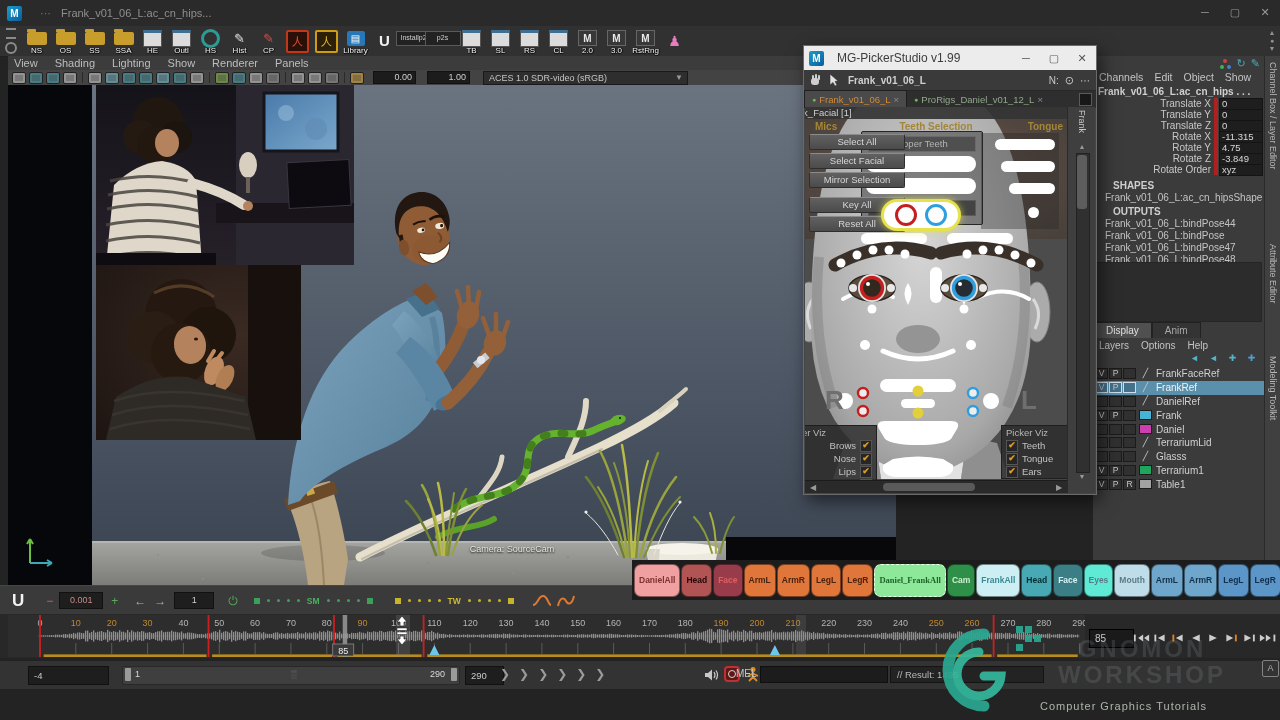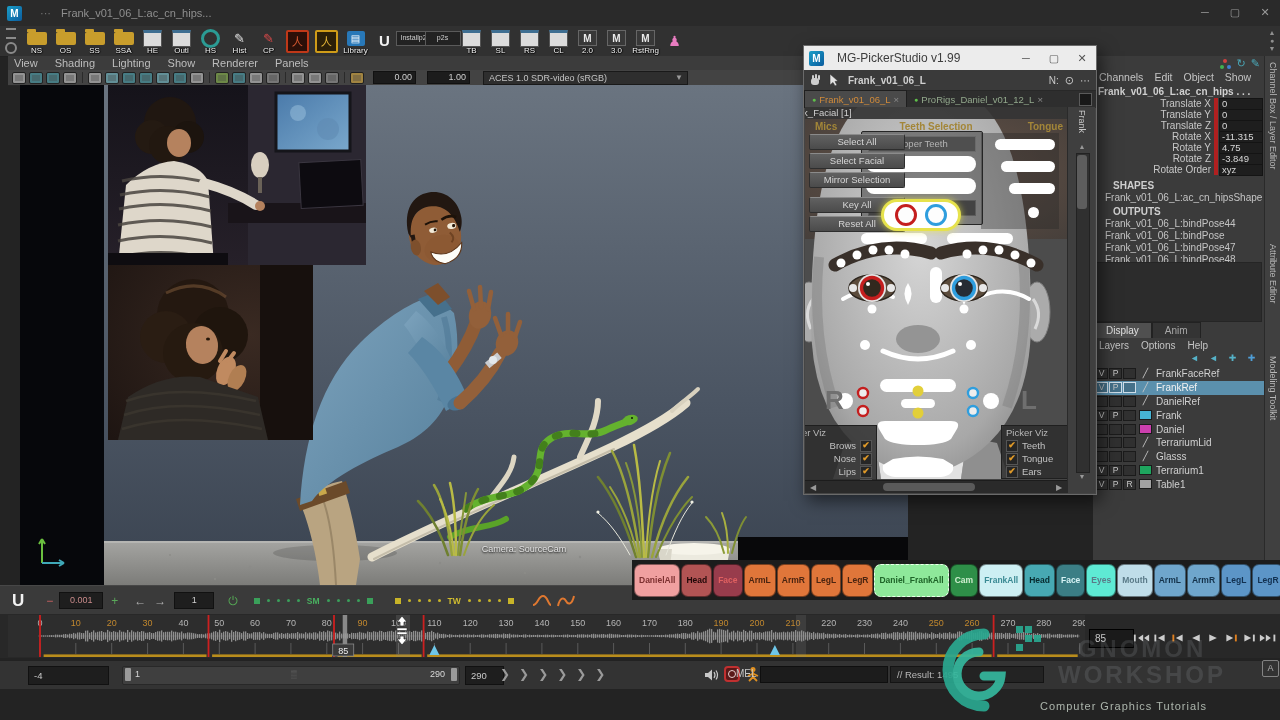--- a/index.html
+++ b/index.html
@@ -38,21 +38,21 @@
   
   #vp{left:8px;top:56px;width:1082px;height:529px}
   #vp-menubar{position:absolute;left:0;top:0;width:1082px;height:14px;background:#3c3c3c;display:flex;gap:17px;padding-left:6px;align-items:center}
   .vp-menu{font-size:11px;color:#bdbdbd}
   #vp-toolbar{position:absolute;left:0;top:14px;width:1082px;height:15px;background:#434343;border-bottom:1px solid #262626;display:flex;align-items:center;gap:3px;padding-left:4px}
   .vpi{width:12px;height:10px;border:1px solid #2c2c2c;border-radius:2px}
   .vpsep{width:1px;height:11px;background:#2a2a2a;margin:0 2px}
   .vp-field{width:38px;height:11px;background:#1c1c1c;border:1px solid #111;color:#cfcfcf;font-size:9px;text-align:right;padding-right:3px;line-height:11px}
   #vp-colorspace{width:198px;height:12px;background:#2e2e2e;border:1px solid #191919;color:#c4c4c4;font-size:9px;line-height:12px;padding-left:5px;display:flex}
   #vp-colorspace .car{margin-left:auto;margin-right:4px;color:#9a9a9a;font-size:8px}
-  #vp-canvas{position:absolute;left:12px;top:29px;width:888px;height:500px;overflow:hidden}
+  #vp-canvas{position:absolute;left:0;top:29px;width:888px;height:500px;overflow:hidden}
   #refA{position:absolute;left:88px;top:0;width:258px;height:180px}
   #refB{position:absolute;left:88px;top:180px;width:205px;height:175px}
   #camera-label{position:absolute;left:419px;top:459px;width:170px;text-align:center;font-size:9px;color:#e3e3e3;text-shadow:0 1px 2px #000}
   
   #picker{left:803px;top:45px;width:292px;height:448px;background:#454545;border:1px solid #6a6a6a;box-shadow:4px 6px 16px rgba(0,0,0,.55);z-index:20}
   #picker-title{height:24px;background:#ececec;display:flex;align-items:center}
   #picker-title .t{font-size:12px;color:#3c3c3c;margin-left:5px}
   #picker-title .ctl{margin-left:auto;display:flex}
   #picker-title .ctl span{width:28px;text-align:center;color:#555;font-size:11px;line-height:22px}
   #picker-toolbar{height:20px;background:#3a3a3a;border-bottom:1px solid #282828;display:flex;align-items:center;color:#d0d0d0}
@@ -880,21 +880,21 @@
 
 <div class="abs" id="charsets">
   <div id="charset-buttons" style="display:flex;align-items:center">
       <div class="cs-btn" style="background: rgb(240, 160, 160); color: rgb(124, 48, 48);">DanielAll</div>
       <div class="cs-btn" style="background: rgb(178, 84, 84); color: rgb(32, 8, 8);">Head</div>
       <div class="cs-btn" style="background: rgb(152, 60, 76); color: rgb(224, 96, 96);">Face</div>
       <div class="cs-btn" style="background: rgb(224, 118, 58); color: rgb(74, 36, 16);">ArmL</div>
       <div class="cs-btn" style="background: rgb(224, 118, 58); color: rgb(74, 36, 16);">ArmR</div>
       <div class="cs-btn" style="background: rgb(224, 118, 58); color: rgb(74, 36, 16);">LegL</div>
       <div class="cs-btn" style="background: rgb(224, 118, 58); color: rgb(74, 36, 16);">LegR</div>
-      <div class="cs-btn dashed" style="background: rgb(142, 232, 154); color: rgb(30, 100, 40);">Daniel_FrankAll</div>
+      <div class="cs-btn dashed" style="background: rgb(142, 232, 154); color: rgb(30, 100, 40); font-family: Liberation Serif, serif;">Daniel_FrankAll</div>
       <div class="cs-btn" style="background: rgb(46, 143, 72); color: rgb(207, 238, 207);">Cam</div>
       <div class="cs-btn" style="background: rgb(205, 239, 243); color: rgb(58, 138, 148);">FrankAll</div>
       <div class="cs-btn" style="background: rgb(71, 169, 179); color: rgb(7, 42, 46);">Head</div>
       <div class="cs-btn" style="background: rgb(59, 126, 133); color: rgb(214, 242, 244);">Face</div>
       <div class="cs-btn" style="background: #5eead4; color: rgb(90, 122, 136);">Eyes</div>
       <div class="cs-btn" style="background: rgb(191, 221, 233); color: rgb(90, 122, 136);">Mouth</div>
       <div class="cs-btn" style="background: rgb(111, 166, 204); color: rgb(20, 50, 74);">ArmL</div>
       <div class="cs-btn" style="background: rgb(111, 166, 204); color: rgb(20, 50, 74);">ArmR</div>
       <div class="cs-btn" style="background: rgb(92, 149, 199); color: rgb(18, 48, 80);">LegL</div>
       <div class="cs-btn" style="background: rgb(92, 149, 199); color: rgb(18, 48, 80);">LegR</div>

